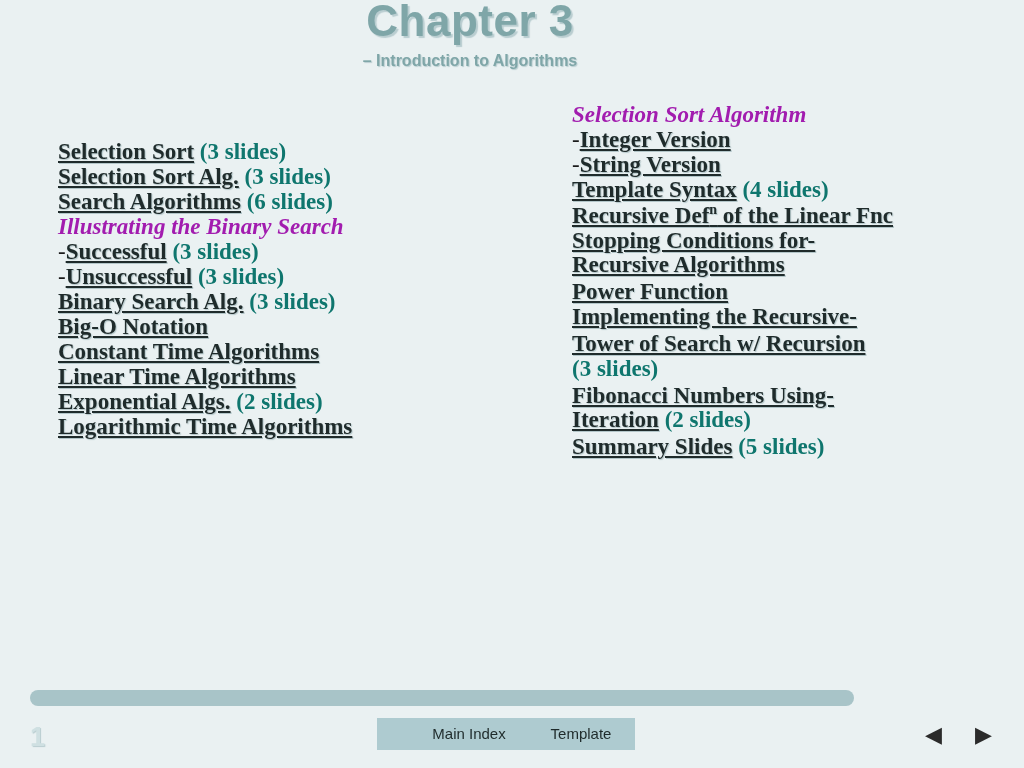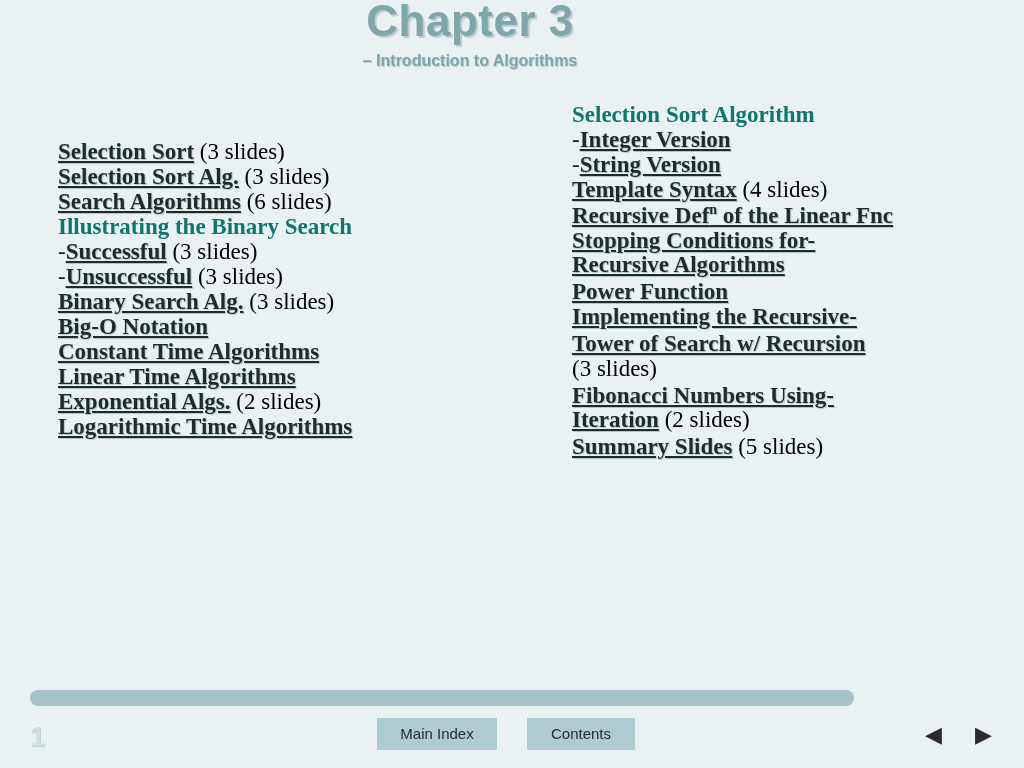--- a/index.html
+++ b/index.html
@@ -66,26 +66,27 @@
   .entry.gap {
   }
   .link {
     font-weight: bold;
     text-decoration: underline;
     color: #1f2b2b;
     text-shadow: 1px 1px 1px #b3c6c9;
     cursor: pointer;
   }
   .plain {
-    font-weight: normal;
-    color: #000000;
+    font-weight: bold;
+    color: #0f766e;
   }
   .head {
     font-weight: bold;
-    color: #0f766e;
+    color: #a21caf;
+    font-style: italic;
   }
   .dash {
     color: #1a1a1a;
   }
   .sup {
     font-size: 14px;
     vertical-align: super;
   }
 
   
@@ -120,20 +121,21 @@
     color: #1f2b2b;
     background: #aecbd0;
     text-align: center;
     padding: 7px 0 8px 0;
     cursor: pointer;
   }
   #main-index-button {
     left: 377px;
     top: 718px;
     width: 120px;
+    padding-left: 32px;
   }
   #contents-button {
     left: 527px;
     top: 718px;
     width: 108px;
   }
   #arrow-prev, #arrow-next {
     position: absolute;
     top: 722px;
     font-size: 22px;
@@ -246,15 +248,15 @@
   </div>
 
   <div class="entry gap">
     <span class="link">Summary Slides</span><span class="plain"> (5 slides)</span>
   </div>
 </div>
 
 <div id="bottom-bar"></div>
 <div id="page-number">1</div>
 <div id="main-index-button" class="navbtn">Main Index</div>
-<div id="contents-button" class="navbtn">Contents</div>
+<div id="contents-button" class="navbtn">Template</div>
 <div id="arrow-prev">◀</div>
 <div id="arrow-next">▶</div>
 
 </body></html>

